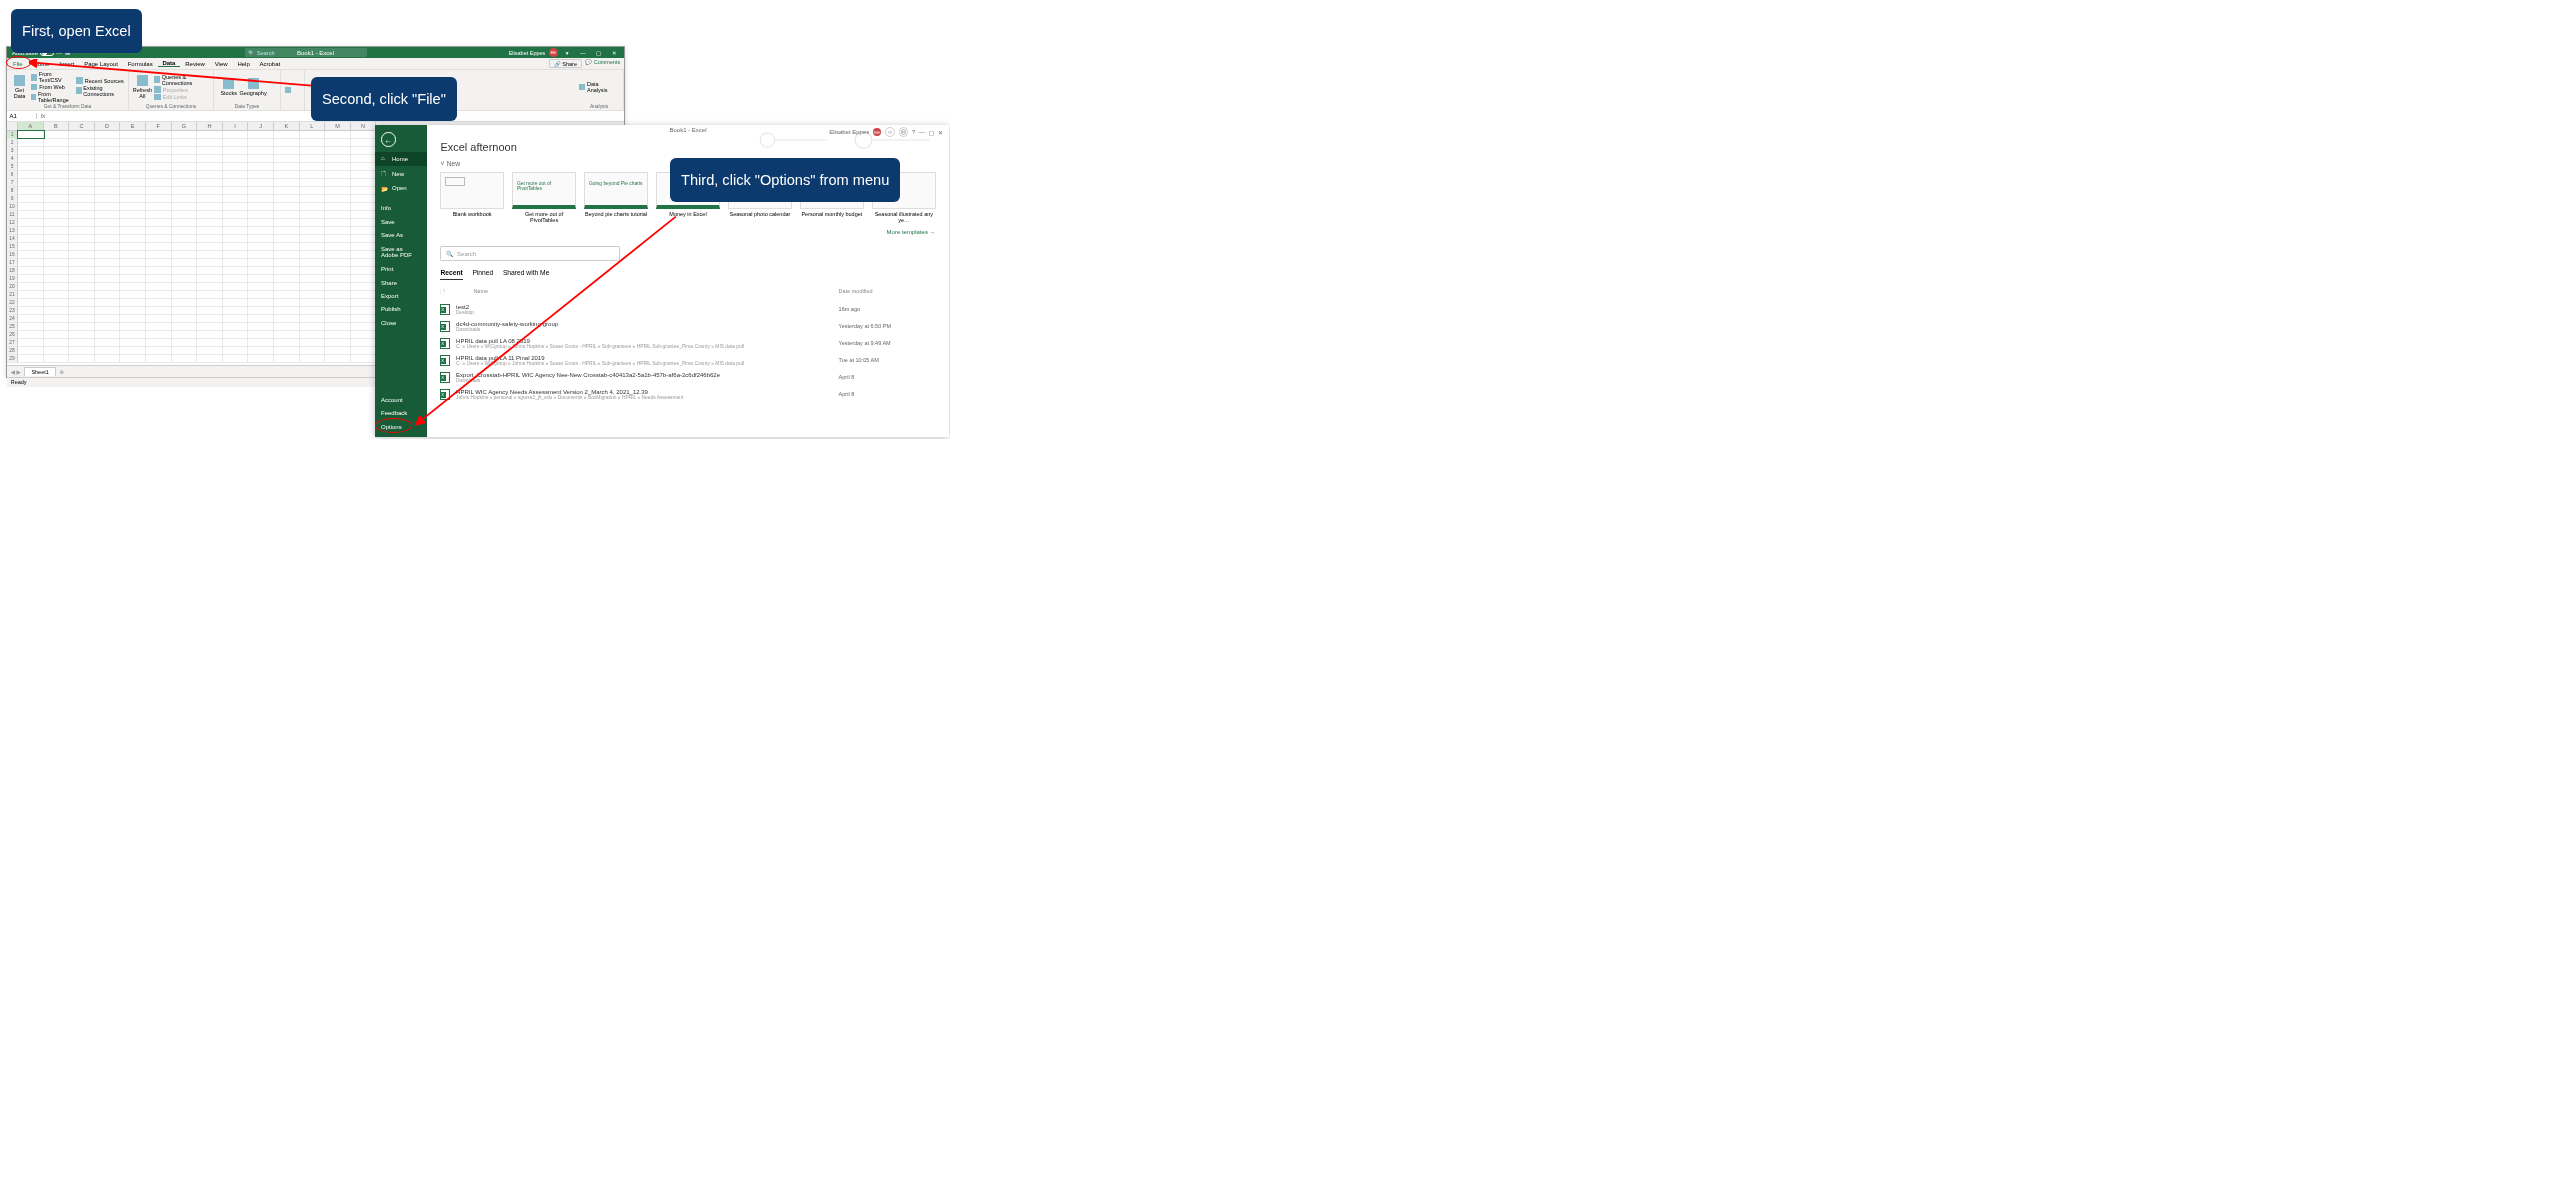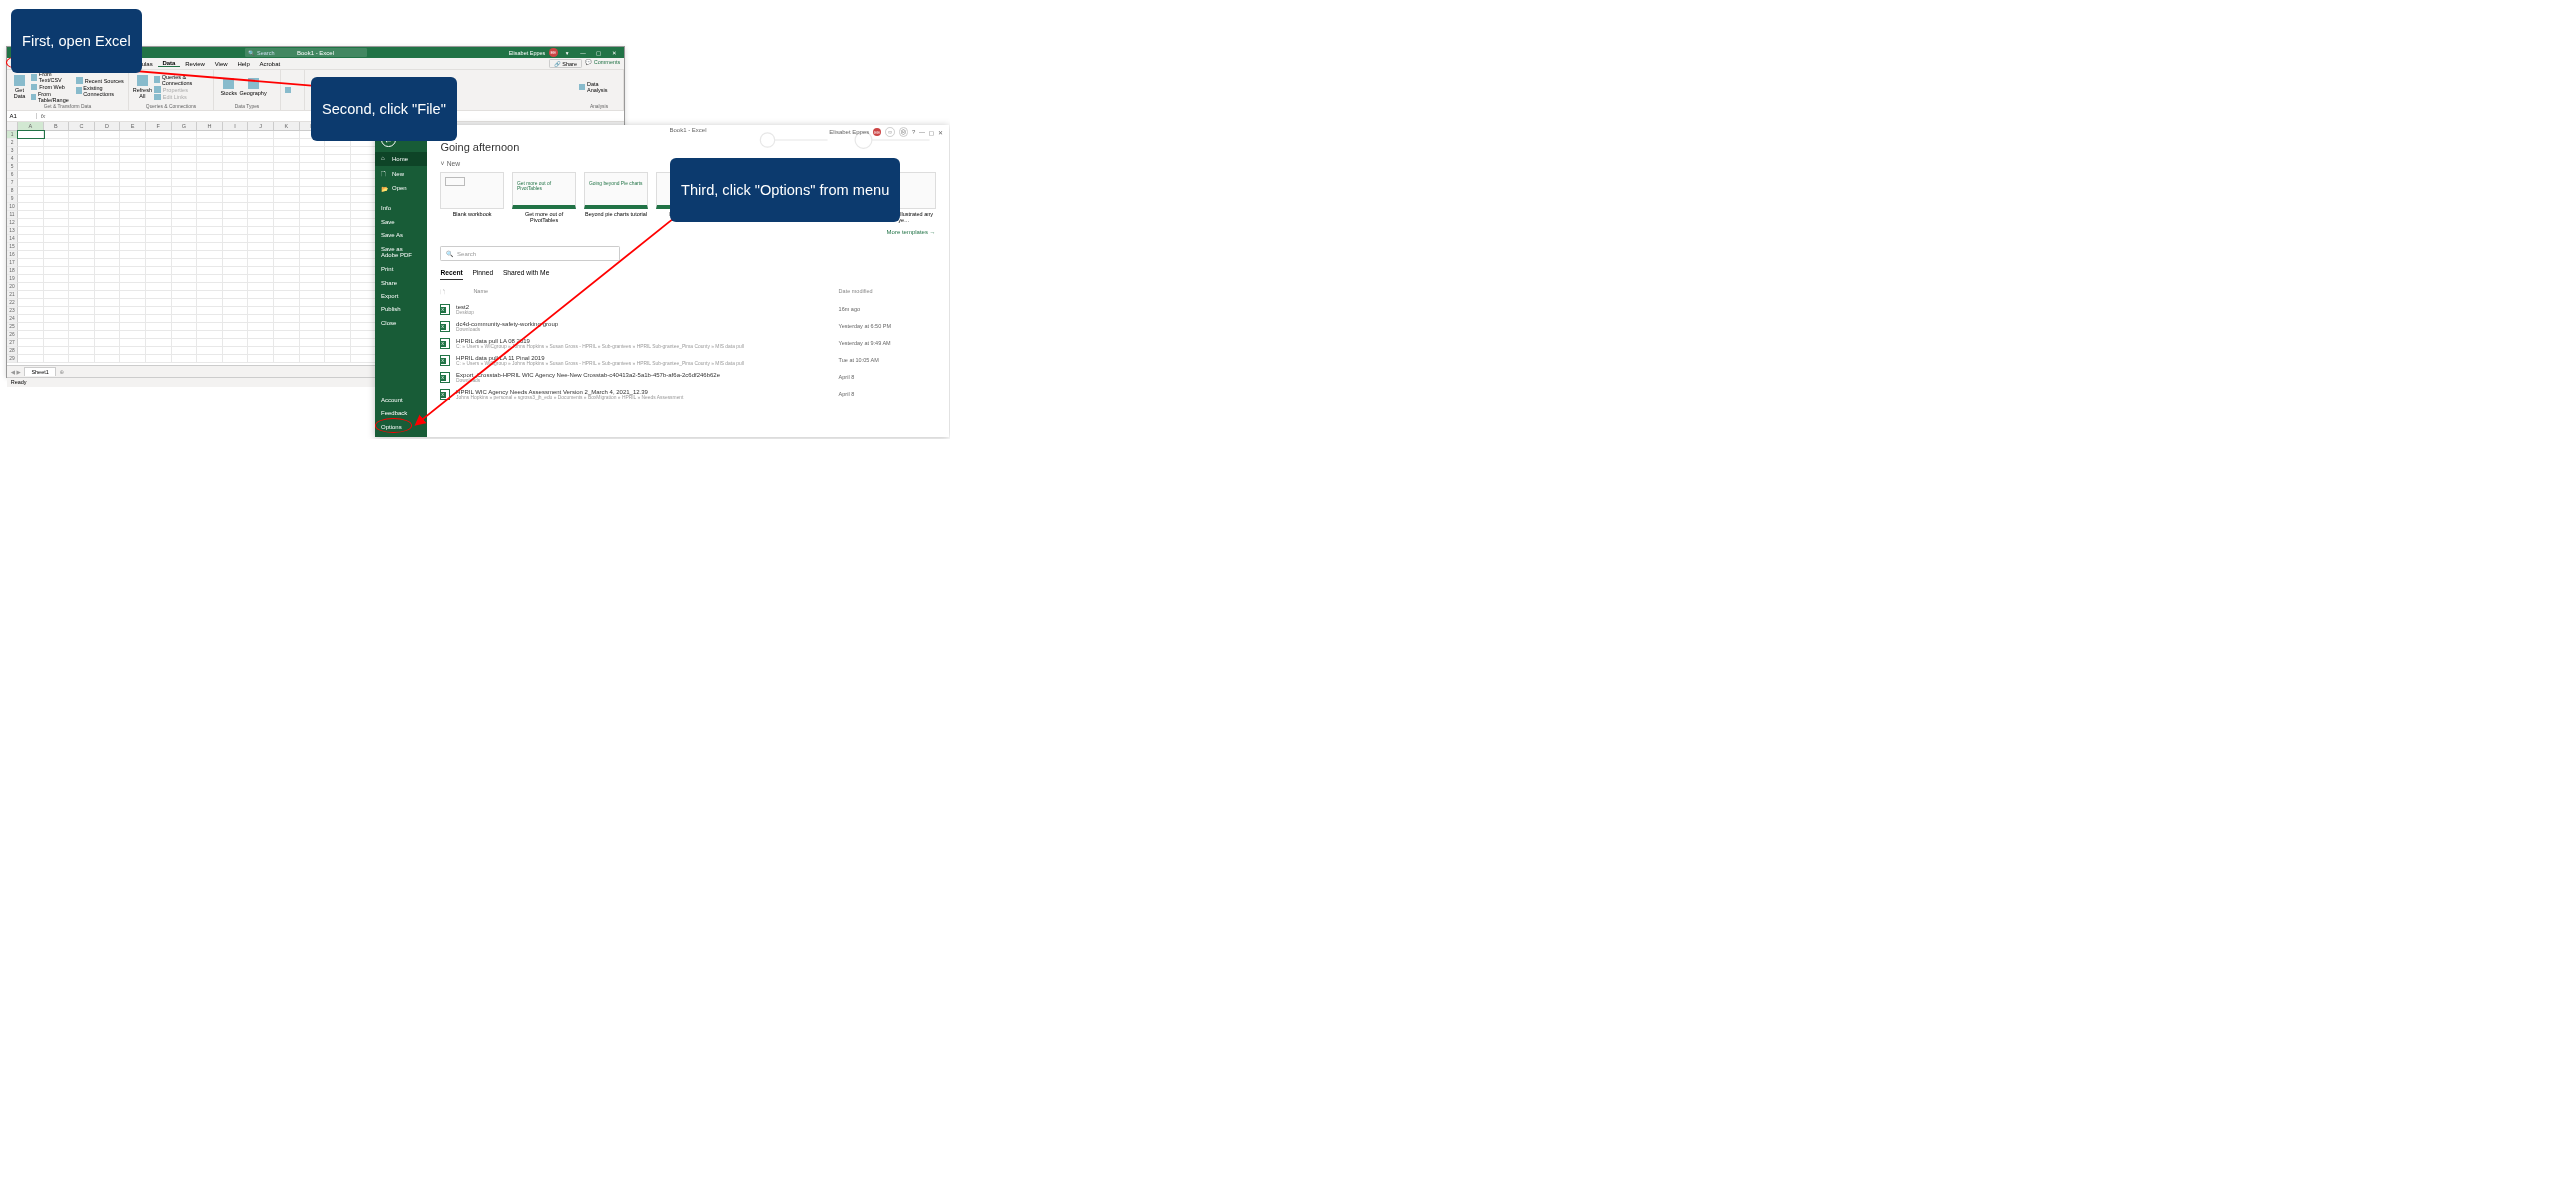--- a/index.html
+++ b/index.html
@@ -1,19 +1,19 @@
 <!DOCTYPE html>
 <html style="font-size:9.7px"><head>
 <meta charset="utf-8">
 <style>
 * { box-sizing: border-box; margin: 0; padding: 0; font-family: 'Segoe UI', sans-serif; }
 body { background: #fff; position: relative; width: 950px; height: 439px; }
 
 
-.annotation { position: absolute; background: #0c3a6e; color: #fff; padding: 24px 11px; border-radius: 6px; font-size: 14.6px; z-index: 100; }
+.annotation { position: absolute; background: #0c3a6e; color: #fff; padding: 14px 11px; border-radius: 6px; font-size: 14.6px; z-index: 100; }
 .ann1 { left: 11px; top: 9px; }
 .ann2 { left: 311px; top: 77px; }
 .ann3 { left: 670px; top: 158px; }
 
 
 .red-circle { position: absolute; border: 1.8px solid red; border-radius: 50%; z-index: 90; }
 .rc1 { left: 5.5px; top: 56px; width: 25.6px; height: 13.4px; }
 .rc2 { left: 375px; top: 418px; width: 37px; height: 14.6px; }
 .red-arrow { position: absolute; z-index: 89; }
 
@@ -879,21 +879,21 @@
       <span>Elisabet Eppes</span>
       <span class="avatar">EE</span>
       <span class="ibtn">☺</span>
       <span class="ibtn">☹</span>
       <span>?</span>
       <span>—</span>
       <span>▢</span>
       <span>✕</span>
     </div>
 
-    <div class="bs-greeting">Going afternoon</div>
+    <div class="bs-greeting">Excel afternoon</div>
 
     <div class="bs-section-head">
         <span>˅</span> 
         <span>New</span>
       </div>
     <div class="bs-templates" id="templates">
         <div class="bs-template">
           <div class="thumb blank"></div>
           <div>Blank workbook</div>
         </div>

